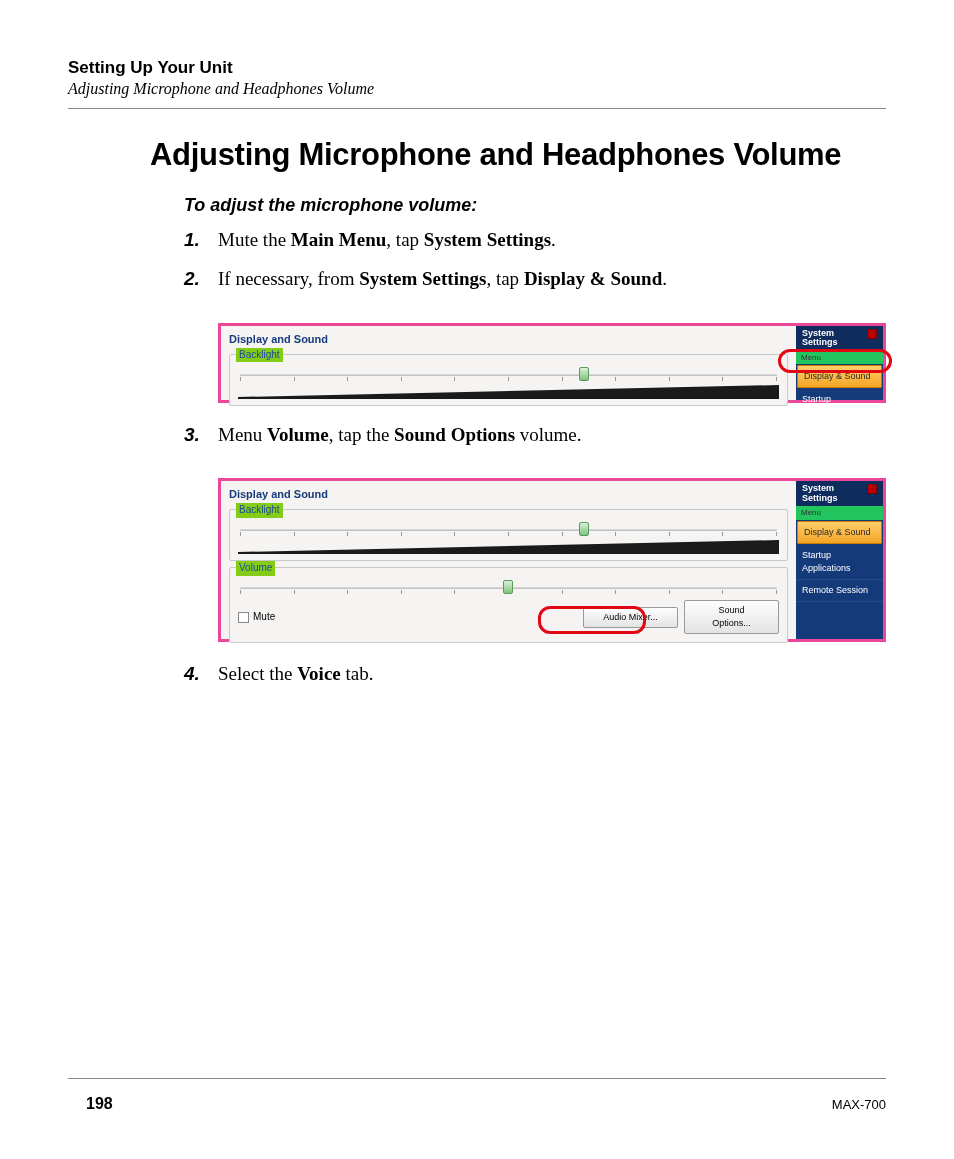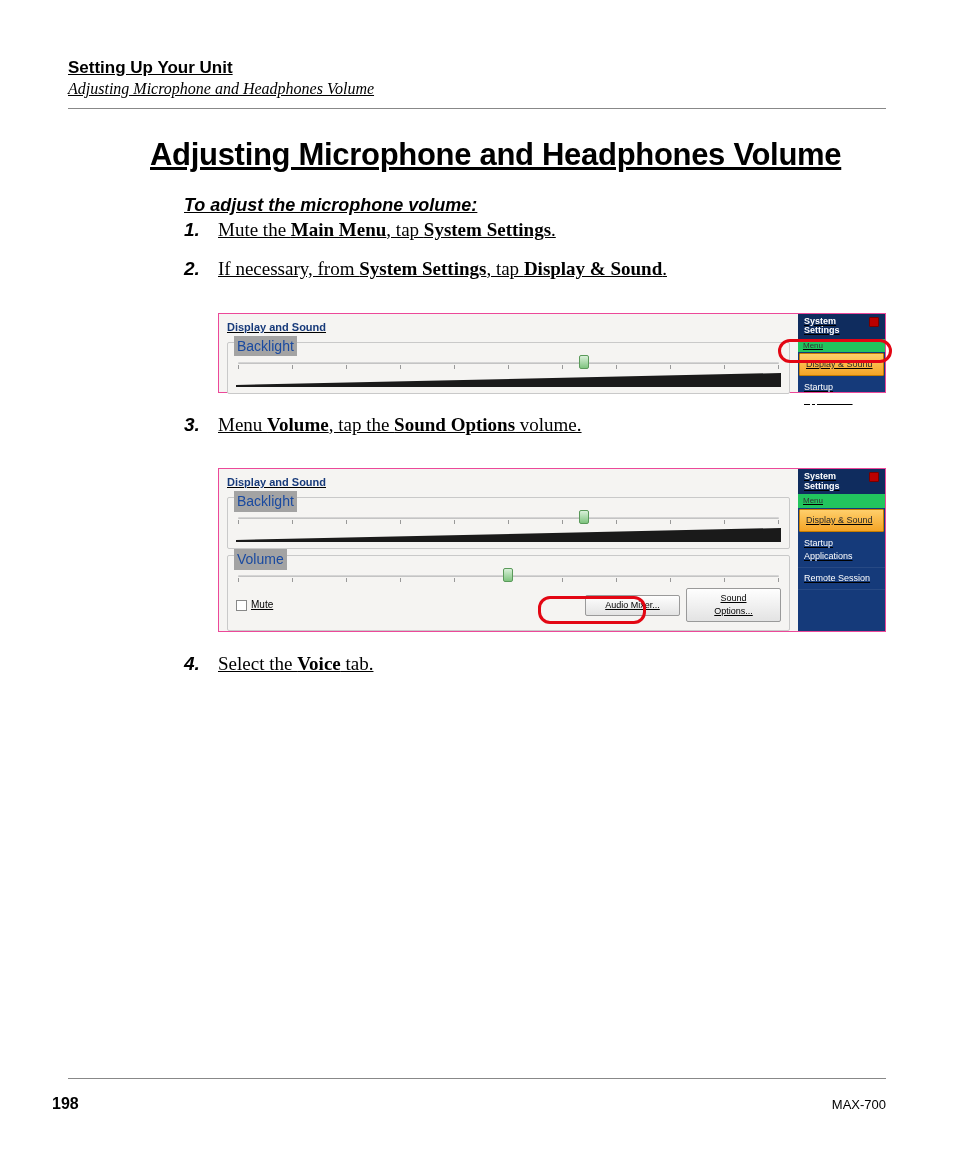--- a/index.html
+++ b/index.html
@@ -9,21 +9,20 @@
     font-family: Georgia, 'Times New Roman', serif;
     color: #000;
     width: 954px;
     height: 1159px;
     position: relative;
   }
   .page {
     padding: 58px 68px 20px 68px;
     height: 100%;
     position: relative;
-    text-decoration: underline;
   }
   .running-head {
     font-family: 'Segoe UI', Arial, sans-serif;
     margin-bottom: 2px;
   }
   .running-head .chapter {
     font-weight: 700;
     font-size: 17px;
   }
   .running-head .section {
@@ -54,20 +53,21 @@
     line-height: 1.38;
     margin-left: 34px;
     margin-bottom: 18px;
   }
   .subhead {
     font-family: 'Segoe UI', Arial, sans-serif;
     font-weight: 700;
     font-style: italic;
     font-size: 18px;
     margin-left: 34px;
+    margin-bottom: 10px;
   }
   ol.steps {
     margin: 0 0 0 34px;
     padding: 0;
     list-style: none;
   }
   ol.steps > li {
     font-size: 19px;
     line-height: 1.45;
     margin-bottom: 12px;
@@ -84,21 +84,21 @@
   }
   .b { font-weight: 700; }
 
   
   .shot-wrap {
     margin: 14px 0 18px 0;
     position: relative;
   }
   .shot {
     display: flex;
-    border: 1px solid #ec4899;
+    border: 3px solid #ec4899;
     font-family: 'Segoe UI', Tahoma, Arial, sans-serif;
     font-size: 10px;
     background: #f1f0ee;
     margin-top: 30px;
   }
   .shot .panel {
     flex: 1;
     padding: 6px 8px 8px 8px;
     background: #f5f4f2;
   }
@@ -113,24 +113,24 @@
     border-radius: 2px;
     padding: 10px 8px 6px 8px;
     margin-bottom: 6px;
     position: relative;
     background: #f5f4f2;
   }
   .fieldset .legend {
     position: absolute;
     top: -7px;
     left: 6px;
-    background: #a3a3a3;
+    background: #84cc16;
     padding: 0 3px;
     color: #1a4aa0;
-    font-size: 14px;
+    font-size: 10px;
   }
   .slider-track {
     height: 12px;
     position: relative;
     margin: 4px 0 2px 0;
   }
   .slider-track .ticks {
     display: flex;
     justify-content: space-between;
     position: absolute;
@@ -241,21 +241,21 @@
   
   .foot-rule {
     position: absolute;
     left: 68px; right: 68px;
     bottom: 72px;
     border: none;
     border-top: 1px solid #888;
   }
   .footer {
     position: absolute;
-    left: 52px; right: 68px;
+    left: 86px; right: 68px;
     bottom: 46px;
     display: flex;
     justify-content: space-between;
     align-items: baseline;
   }
   .footer .pg {
     font-family: 'Segoe UI', Arial, sans-serif;
     font-weight: 700;
     font-size: 16px;
   }

